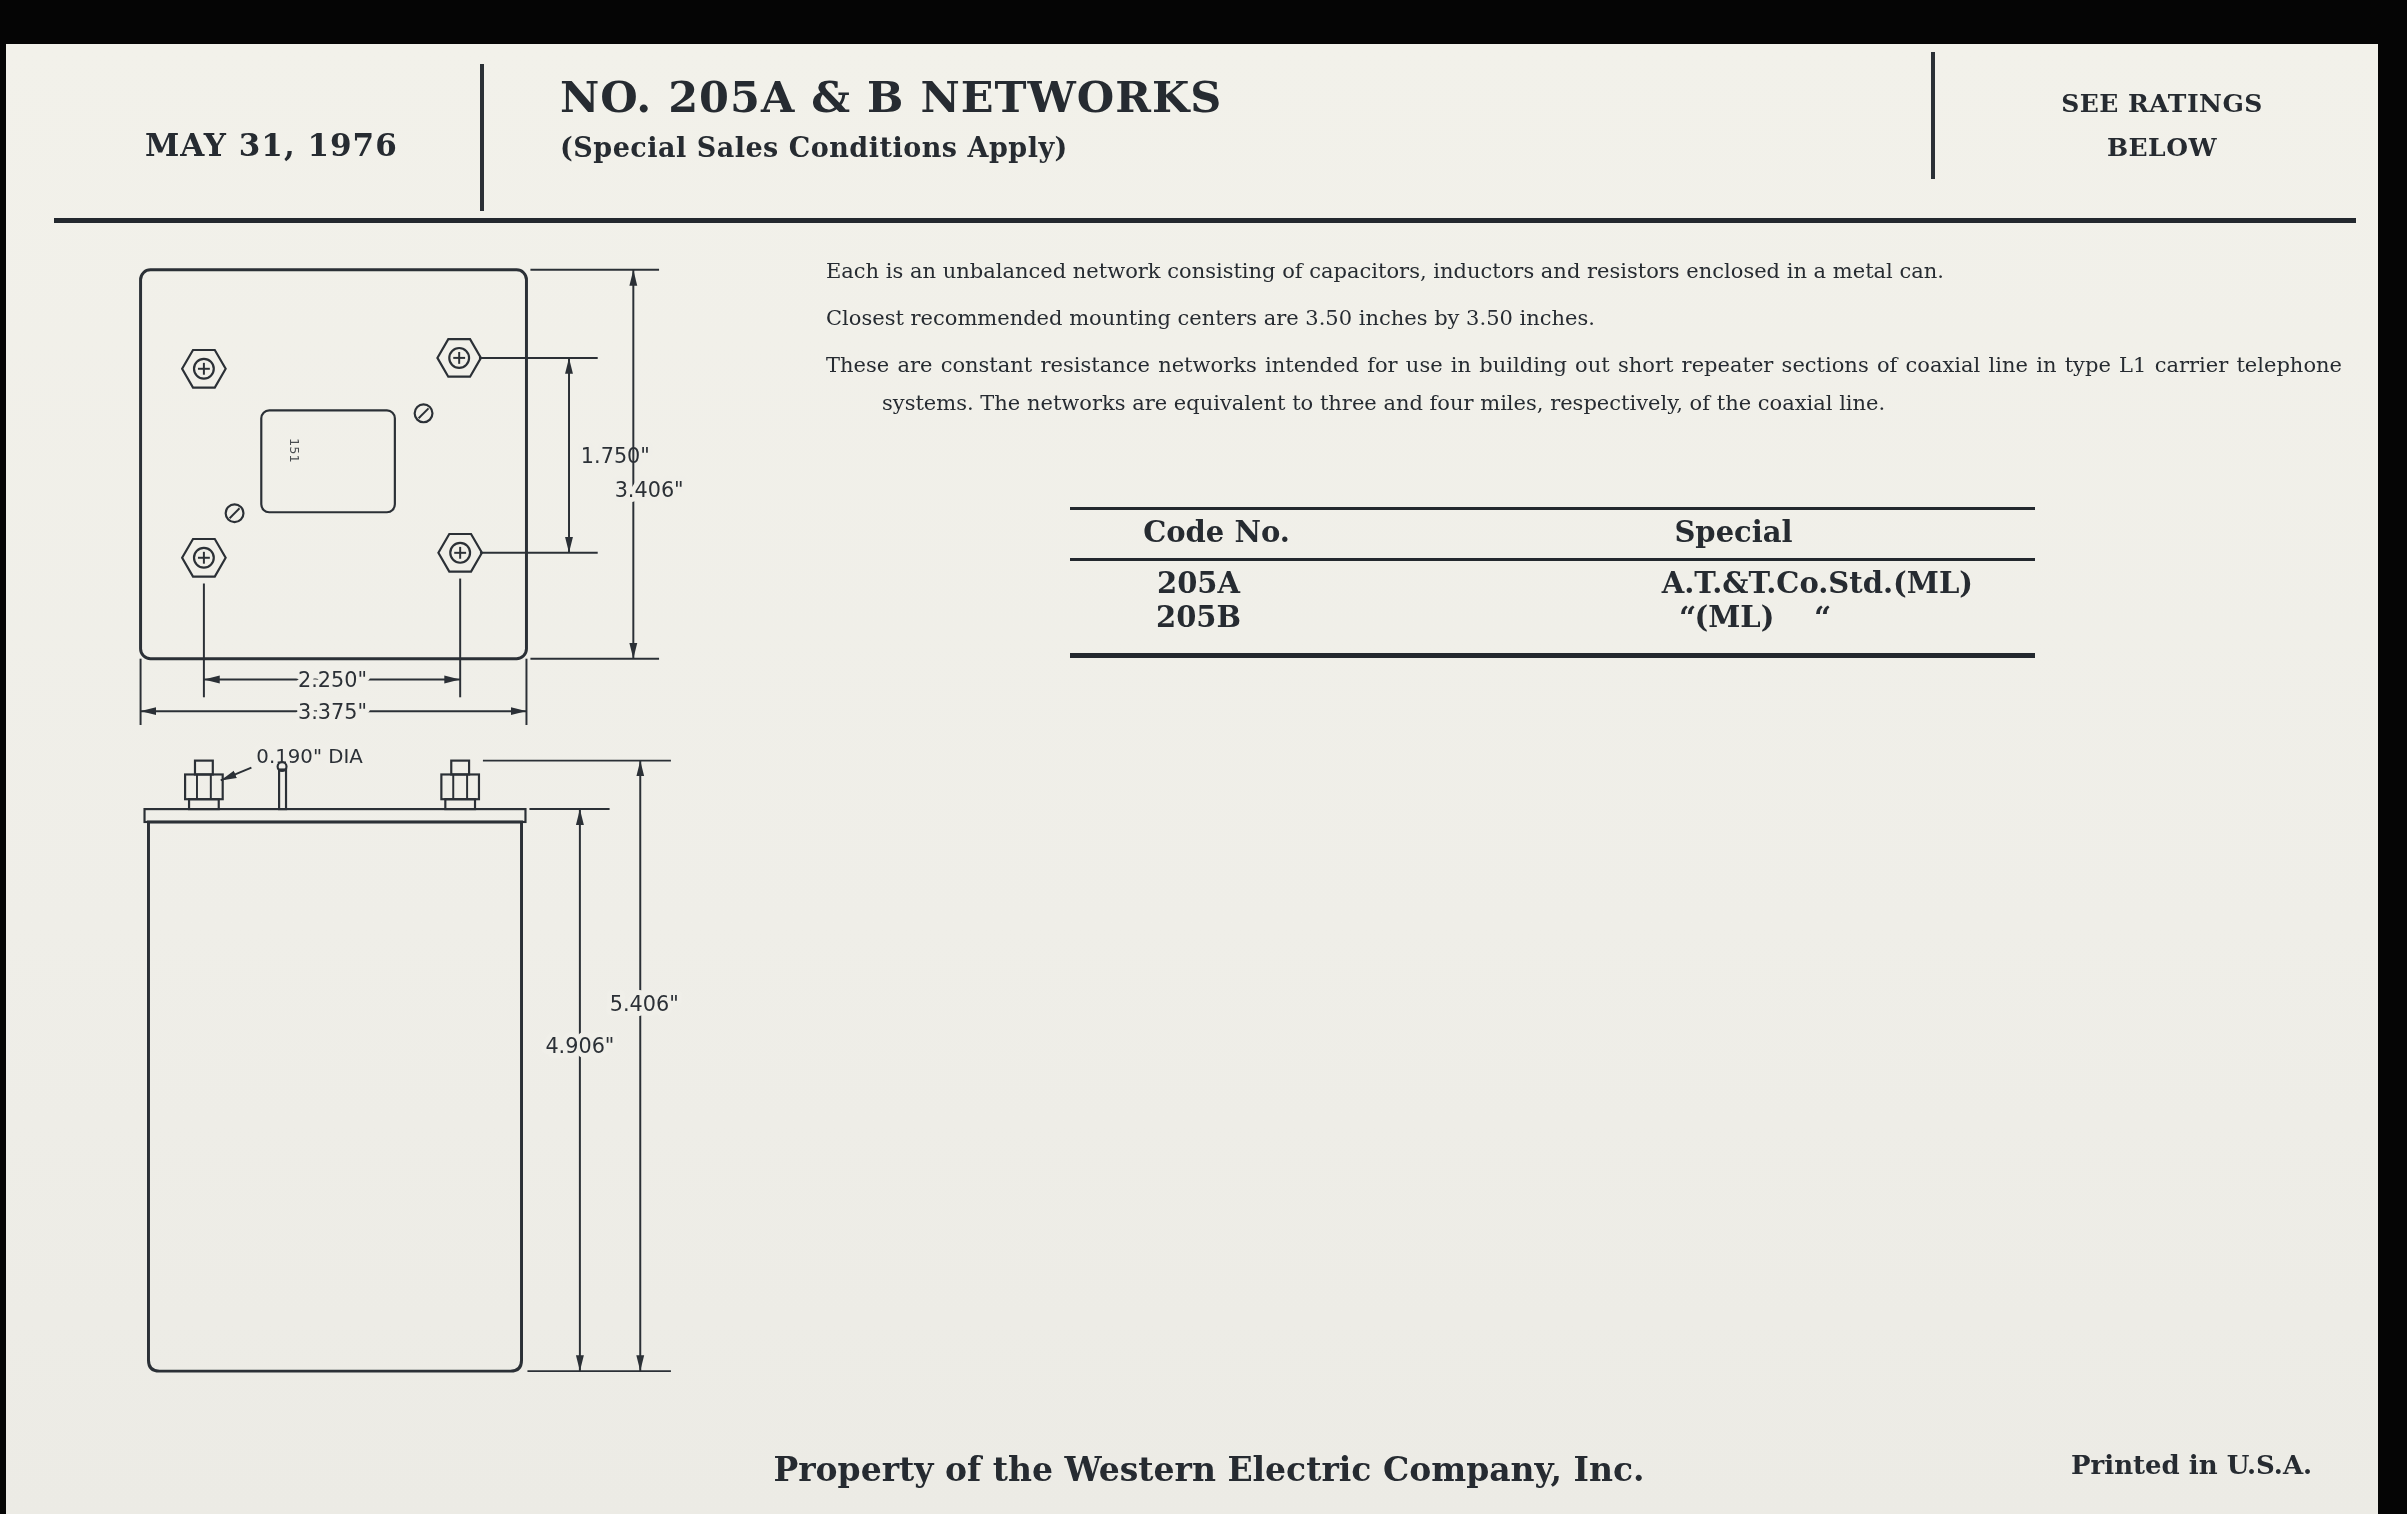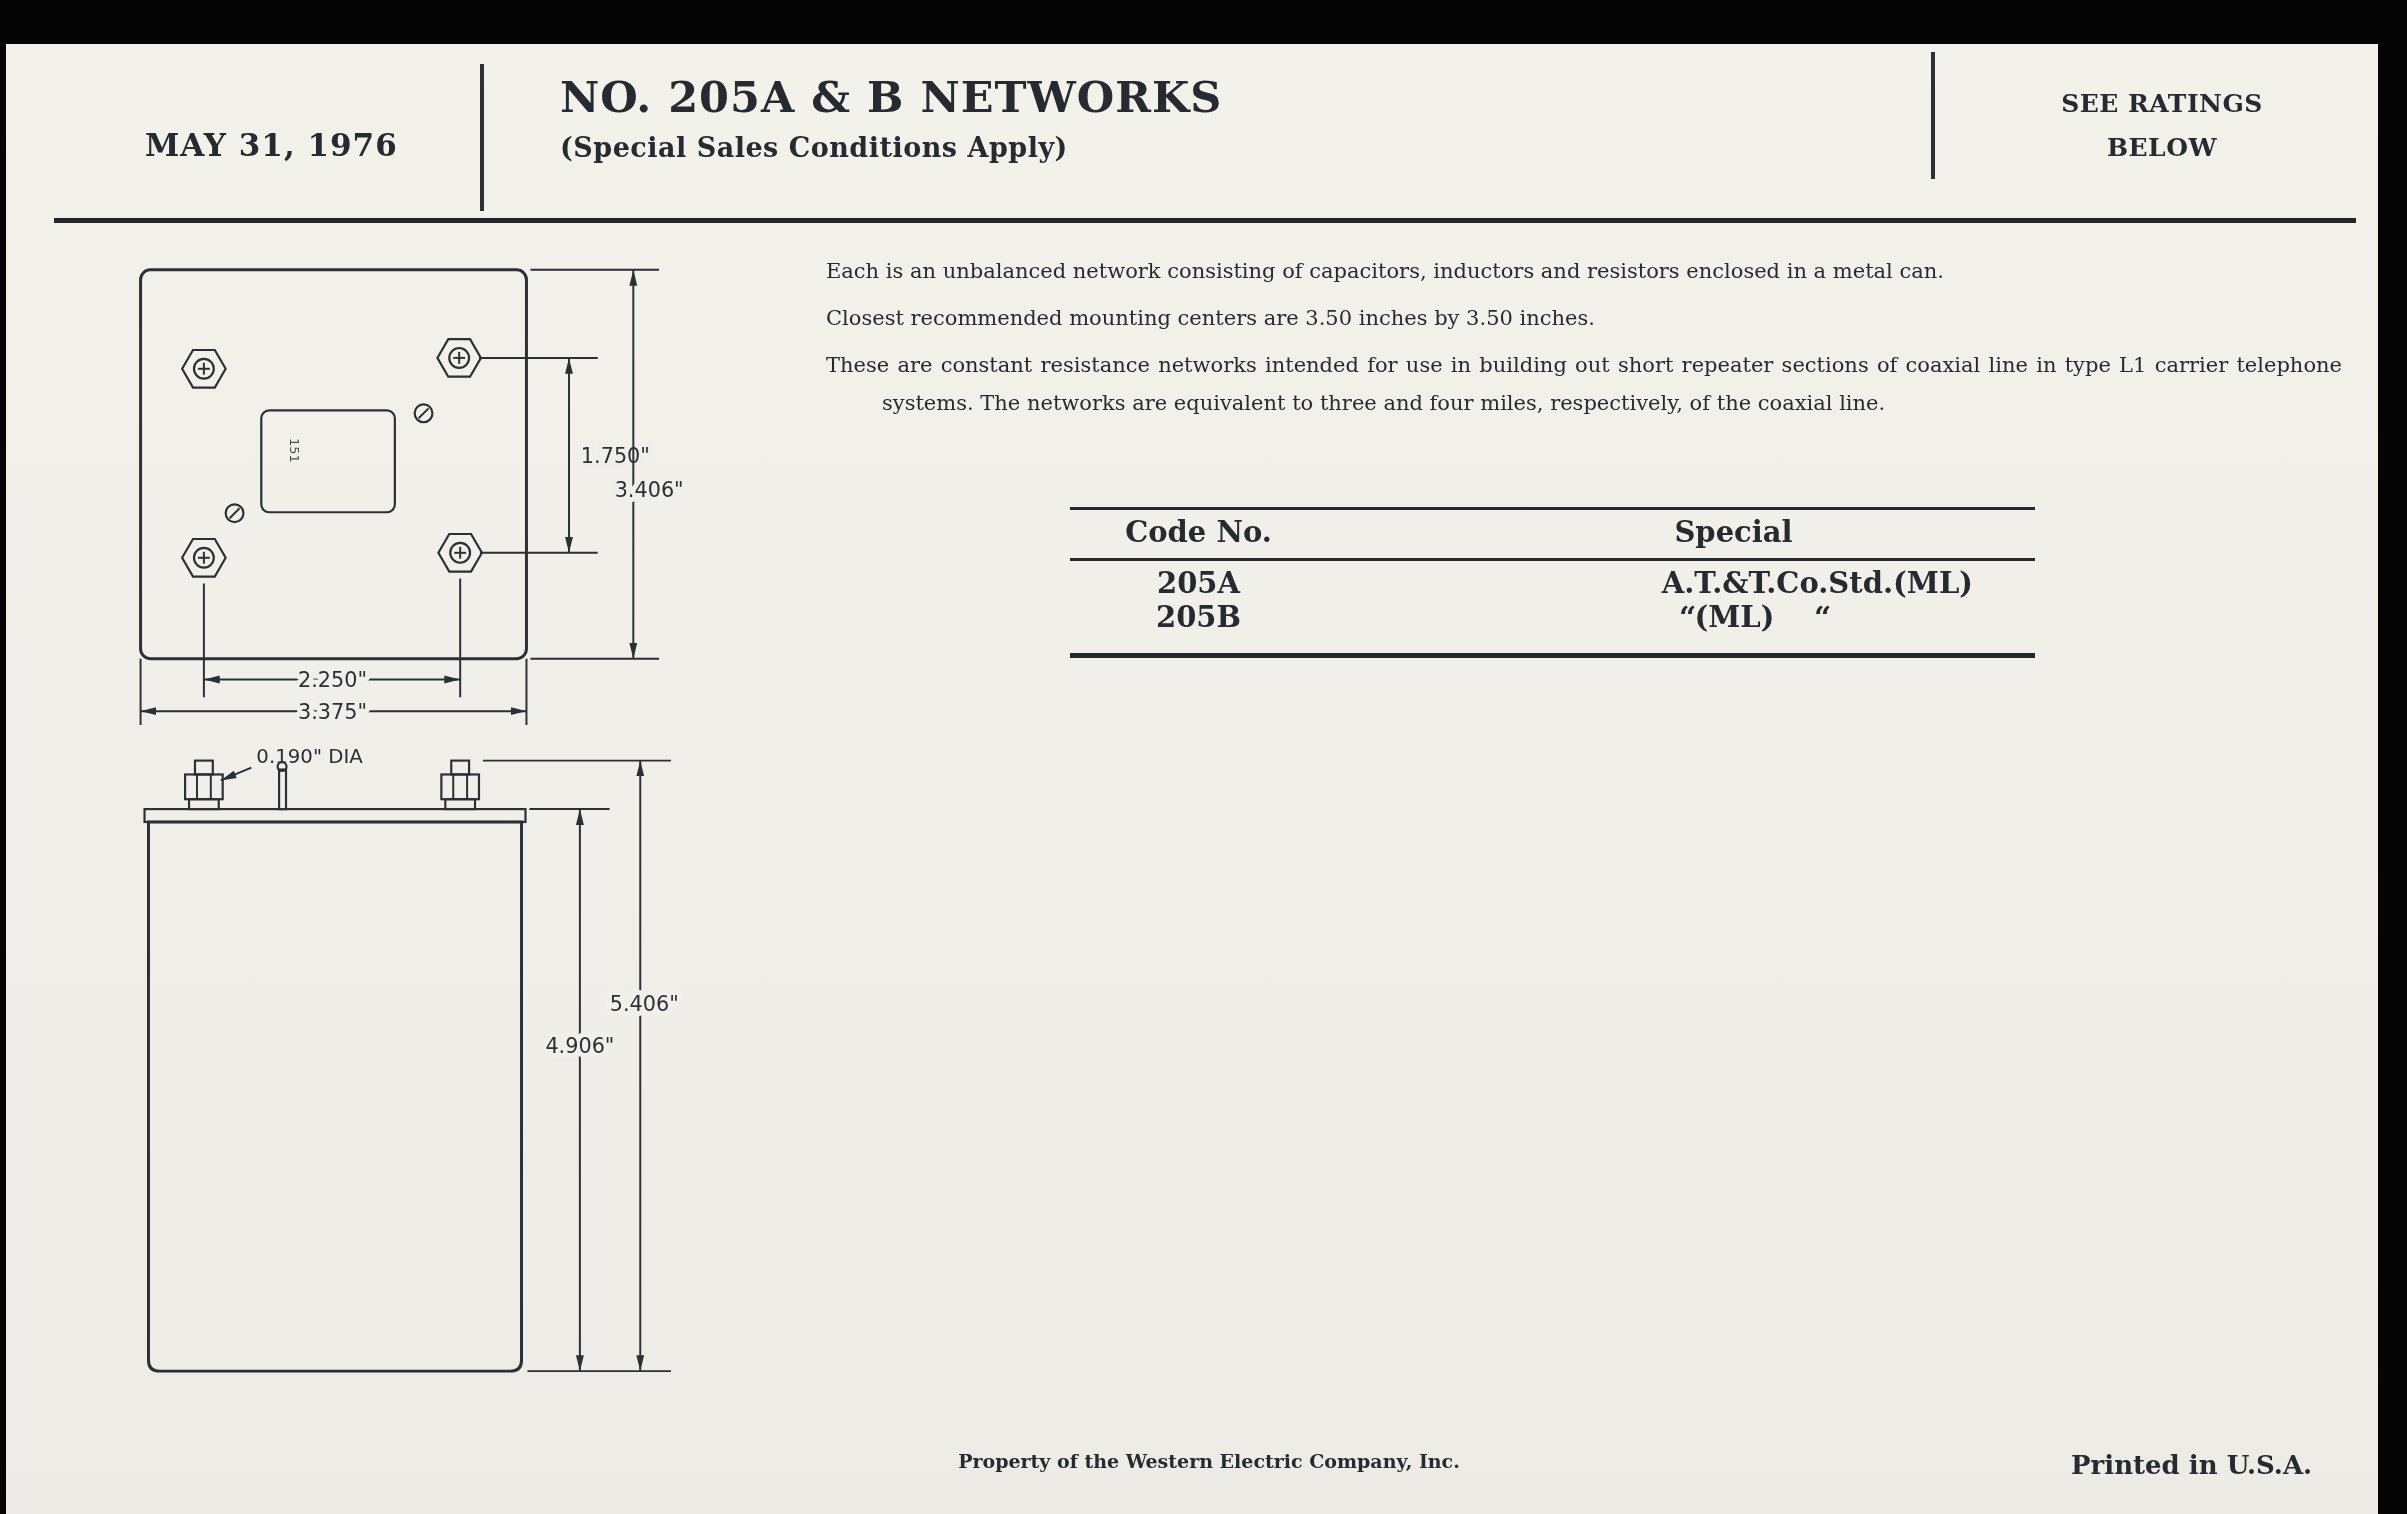--- a/index.html
+++ b/index.html
@@ -27,31 +27,31 @@
   
   .bodytext{left:820px;top:208px;width:1516px;font-size:21px;font-weight:normal;line-height:38px;}
   .para{margin:0 0 9px 0;text-align:justify;padding-left:56px;text-indent:-56px;}
   
   .ratetable{left:1064px;top:463px;width:965px;height:158px;font-size:29px;font-weight:bold;}
   .tline{position:absolute;left:0;width:965px;background:#23282e;}
   .t-top{top:0;height:3px;}
   .t-mid{top:51px;height:3px;}
   .t-bot{top:146px;height:5px;}
   .tcell{position:absolute;white-space:nowrap;}
-  .th-code{left:0;top:8px;width:257px;text-align:center;}
+  .th-code{left:18px;top:8px;width:257px;text-align:center;}
   .th-rating{left:426px;top:8px;width:475px;text-align:center;}
   .td-code.r1{left:0;top:59px;width:257px;text-align:center;}
   .td-code.r2{left:0;top:93px;width:257px;text-align:center;}
   .td-rating.r1{left:426px;top:59px;width:477px;text-align:right;}
   .td-rating.r2{left:426px;top:93px;width:477px;text-align:center;}
   .ditto{font-size:30px;}
   .d1{left:609px;top:93px;}
   .d2{left:744px;top:93px;}
   
-  .prop{left:693px;top:1406px;width:1020px;text-align:center;font-size:19px;font-weight:bold;}
+  .prop{left:693px;top:1406px;width:1020px;text-align:center;font-size:33px;font-weight:bold;}
   .printed{left:2065px;top:1406px;font-size:26px;font-weight:bold;}
   
   .drawing{left:0;top:178px;}
   .ol{stroke:#2b3036;stroke-width:3;fill:none;}
   .o2{stroke:#2b3036;stroke-width:2.2;fill:none;}
   .dl{stroke:#2b3036;stroke-width:2;fill:none;}
   .dimtxt{font-family:"DejaVu Sans",sans-serif;font-size:21px;fill:#2b3036;}
   .small{font-size:20px;}
   .halo{paint-order:stroke fill;stroke:#f0efe9;stroke-width:10px;stroke-linejoin:round;}
   .plate-marks{font-family:"DejaVu Sans",sans-serif;font-size:13px;fill:#2b3036;opacity:.85;}

